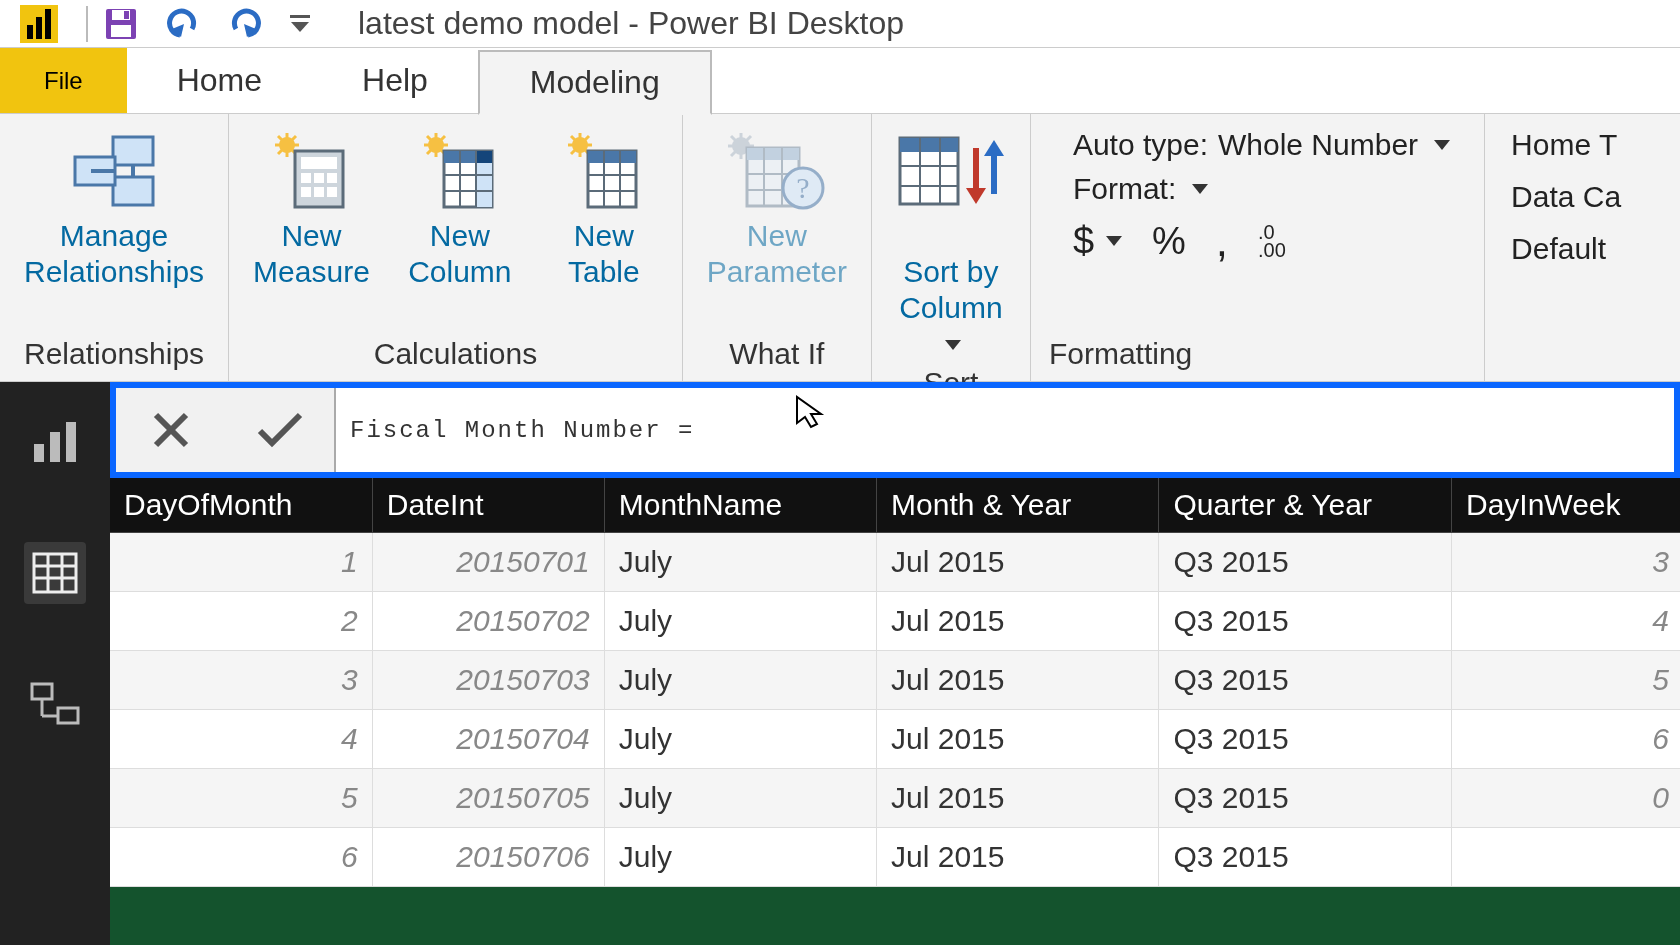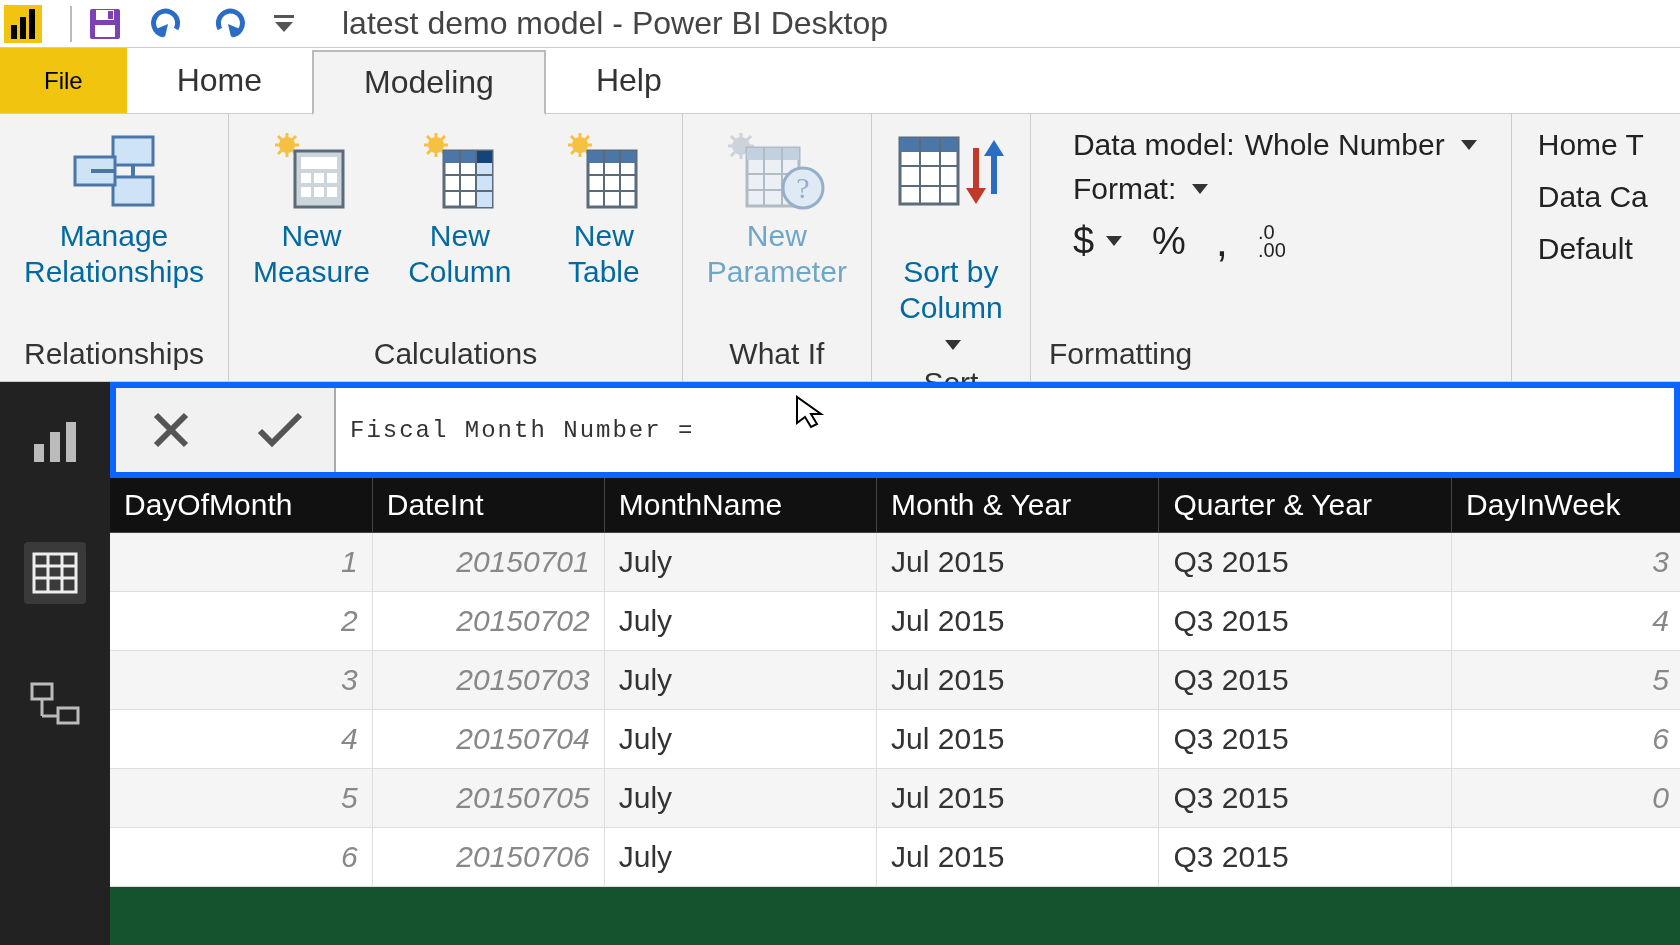--- a/index.html
+++ b/index.html
@@ -1,20 +1,20 @@
 <!DOCTYPE html>
 <html><head>
 <meta charset="utf-8">
 <style>
   * { box-sizing: border-box; margin: 0; padding: 0; }
   html, body { width: 1680px; height: 945px; font-family: "Segoe UI", Tahoma, sans-serif; background: #fff; overflow: hidden; }
   body { font-size: 28px; color: #222; }
 
   
-  .titlebar { display: flex; align-items: center; height: 48px; background: #fff; border-bottom: 1px solid #ccc; padding: 0 4px; }
+  .titlebar { display: flex; align-items: center; height: 48px; background: #fff; border-bottom: 1px solid #ccc; padding: 0 20px; }
   .titlebar .app-icon {
     width: 38px; height: 38px; background: #f1c40f; position: relative; margin-right: 12px;
     display:flex; align-items:flex-end; justify-content:center; gap:3px; padding-bottom:4px;
   }
   .titlebar .app-icon span { display:block; width:6px; background:#000; }
   .titlebar .app-icon span:nth-child(1){height:14px;}
   .titlebar .app-icon span:nth-child(2){height:22px;}
   .titlebar .app-icon span:nth-child(3){height:30px;}
   .titlebar .sep { width:2px; height:36px; background:#bbb; margin:0 16px; }
   .titlebar .qat { display:flex; align-items:center; gap:28px; }
@@ -122,22 +122,22 @@
       <div class="bar"></div>
         <div class="tri"></div>
     </div>
   </div>
   <div class="title-text">latest demo model - Power BI Desktop</div>
 </div>
 
 <div class="ribbon-tabs">
   <div class="file-tab">File</div>
   <div class="tab">Home</div>
+  <div class="tab">Help</div>
   <div class="tab active">Modeling</div>
-  <div class="tab">Help</div>
 </div>
 
 <div class="ribbon">
 
   <div class="group">
     <div class="btns">
       <div class="big-btn">
         <div class="icon-area">
           <svg width="90" height="80" viewBox="0 0 90 80">
             <rect x="44" y="4" width="40" height="28" fill="#cfe3f7" stroke="#4a77a8" stroke-width="3"></rect>
@@ -287,21 +287,21 @@
           <span style="display:inline-block;width:0;height:0;border-left:8px solid transparent;border-right:8px solid transparent;border-top:10px solid #333;margin-left:4px;vertical-align:4px;"></span>
         </div>
       </div>
     </div>
     <div class="group-label">Sort</div>
   </div>
 
   <div class="group" style="align-items:stretch;">
     <div class="formatting-area">
       <div class="inline-row">
-        <span>Data model:</span>
+        <span>Auto type:</span>
         <span>Whole Number</span>
         <span class="dropdown-tri"></span>
       </div>
       <div class="inline-row">
         <span>Format:</span>
         <span class="dropdown-tri"></span>
       </div>
       <div class="inline-row" style="gap:30px;">
         <div style="display:flex;align-items:center;gap:6px;font-size:38px;">
           <span>$</span>

